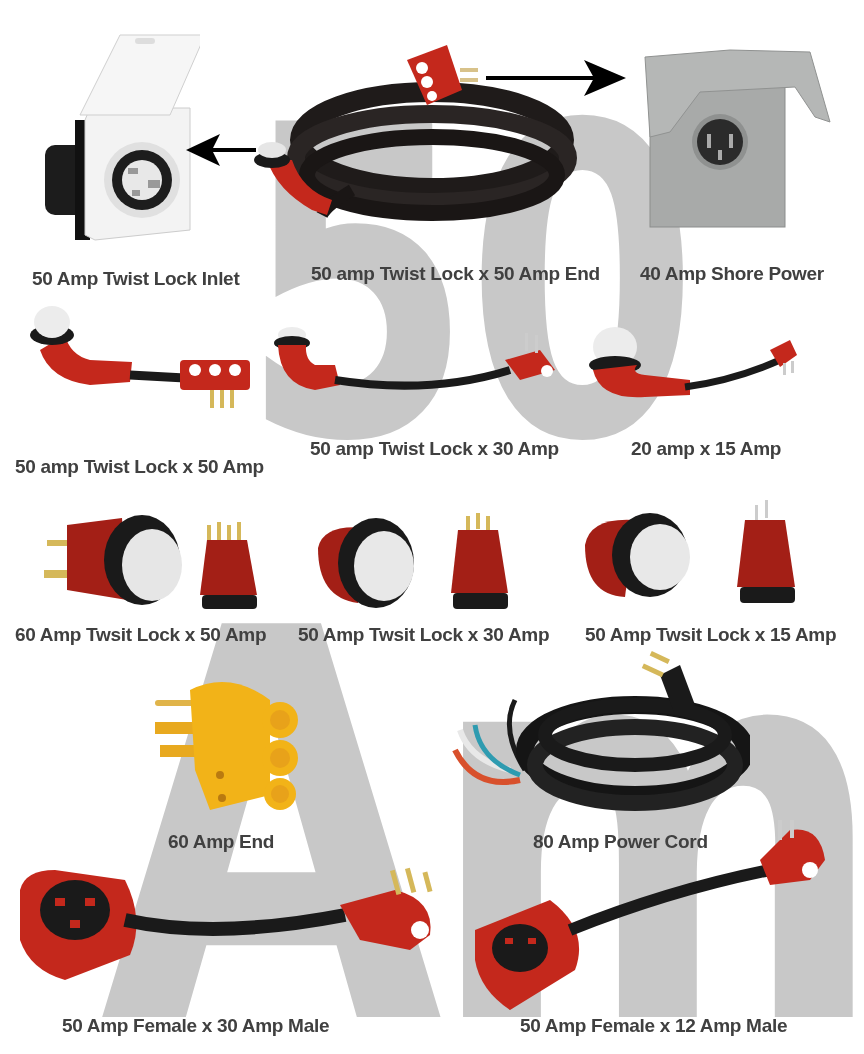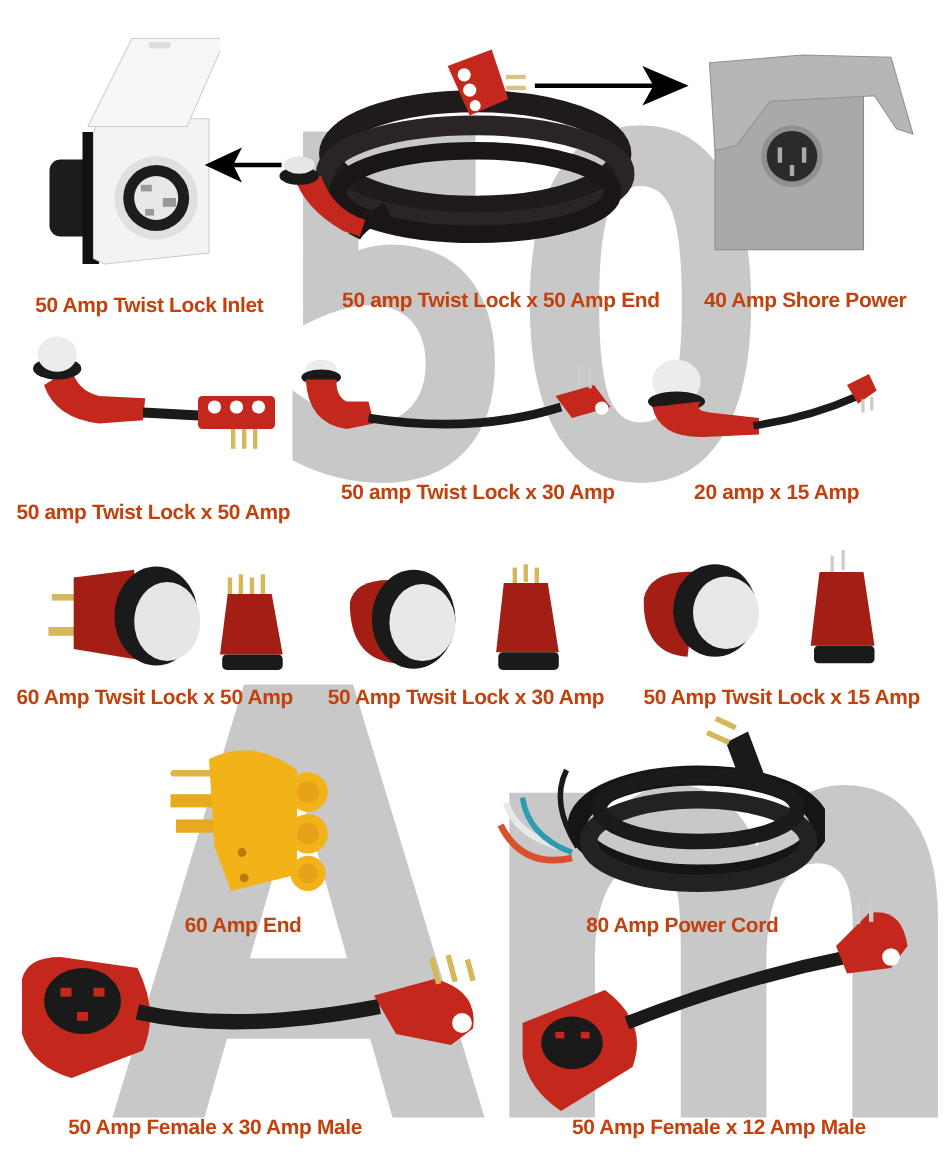--- a/index.html
+++ b/index.html
@@ -1,20 +1,20 @@
 <!DOCTYPE html>
 <html><head>
 <meta charset="utf-8">
 <style>
   html,body{margin:0;padding:0;background:#ffffff;}
   body{width:864px;height:1054px;position:relative;overflow:hidden;font-family:"Liberation Sans",sans-serif;}
   .wm{position:absolute;color:#c8c8c8;font-family:"DejaVu Sans",sans-serif;font-weight:bold;line-height:1;z-index:0;user-select:none;}
   .wm50{left:240px;top:70px;font-size:430px;letter-spacing:-10px;transform:scaleX(0.78);transform-origin:left top;}
   .wmAmp{left:100px;top:560px;font-size:540px;letter-spacing:-20px;transform:scaleX(0.82);transform-origin:left top;}
-  .cap{position:absolute;font-weight:bold;font-size:19px;color:#c2410c;white-space:nowrap;z-index:3;letter-spacing:-0.3px;}
+  .cap{position:absolute;font-weight:bold;font-size:19px;color:#404040;white-space:nowrap;z-index:3;letter-spacing:-0.3px;}
   .prod{position:absolute;z-index:2;}
   .arrow{position:absolute;z-index:2;}
 </style>
 </head>
 <body>
 
 <div class="wm wm50">50</div>
 <div class="wm wmAmp">Amp</div>
 
 <svg class="prod" style="left:40px;top:30px" width="160" height="215" viewBox="0 0 160 215">

